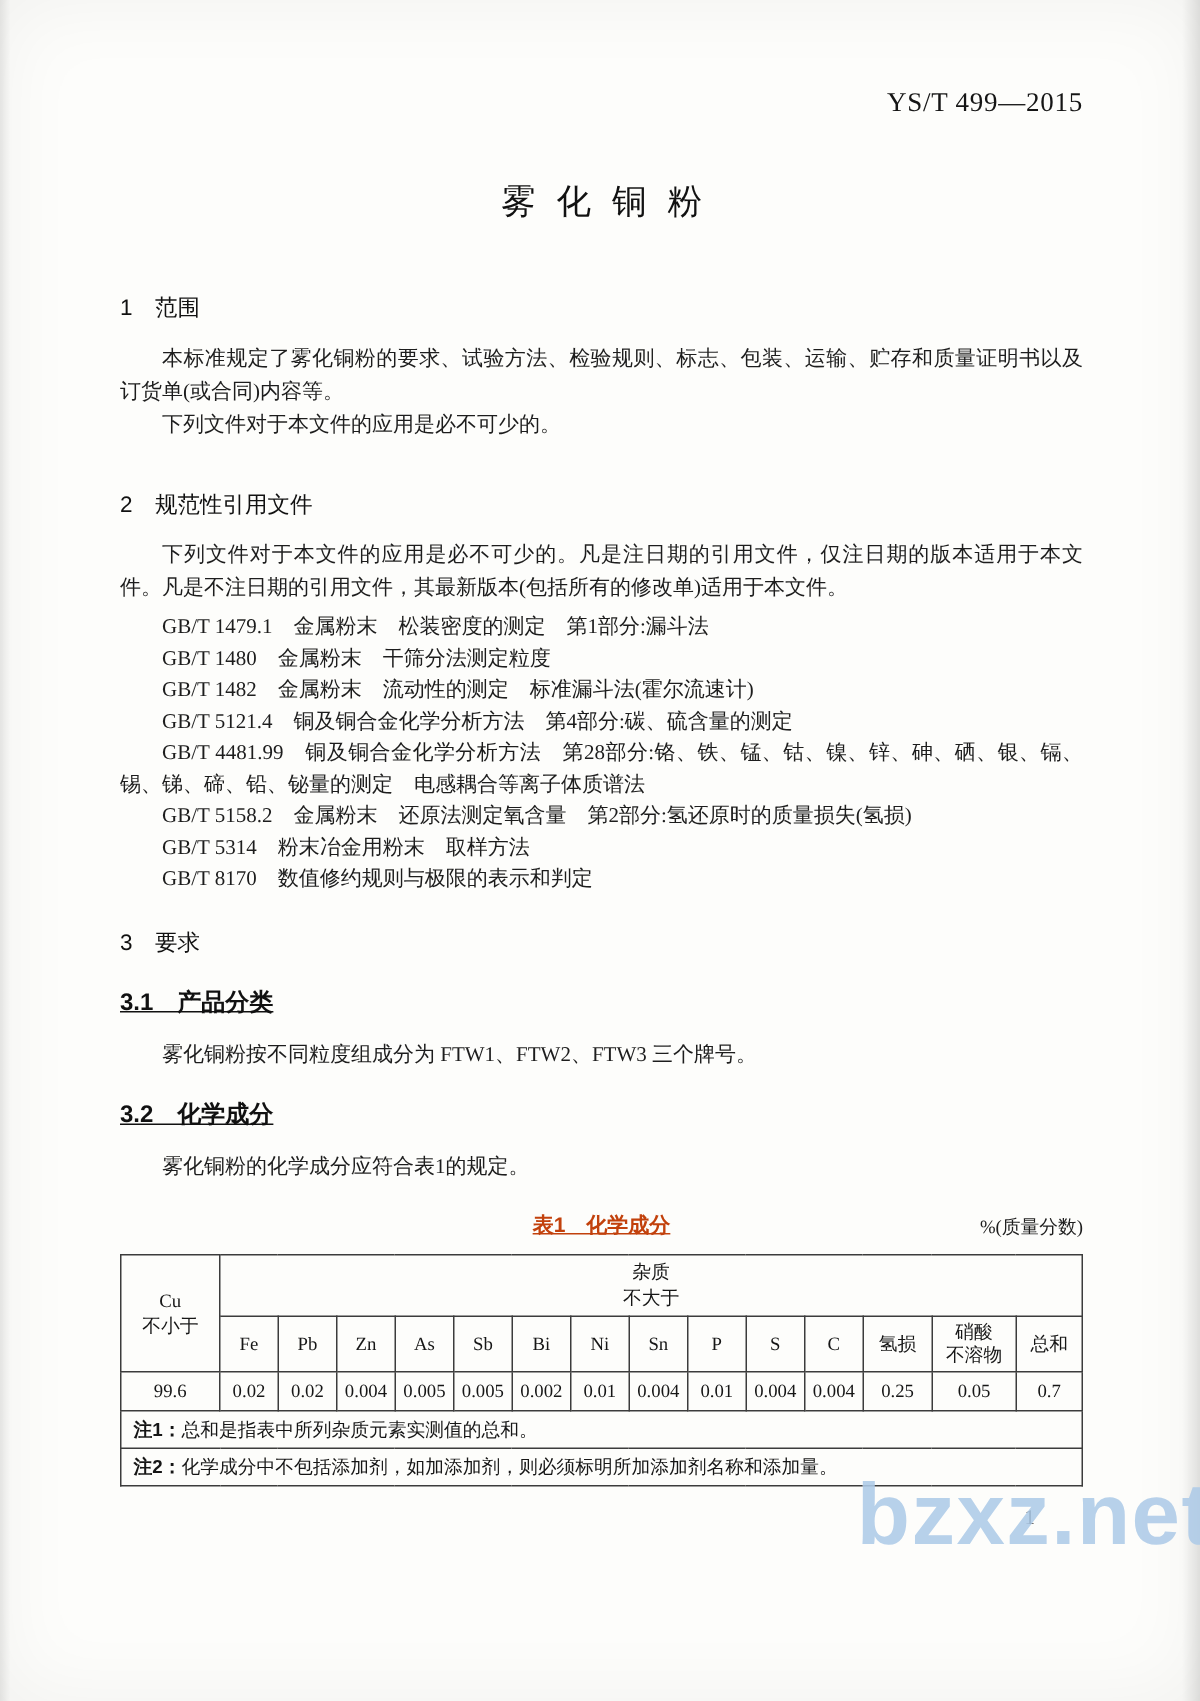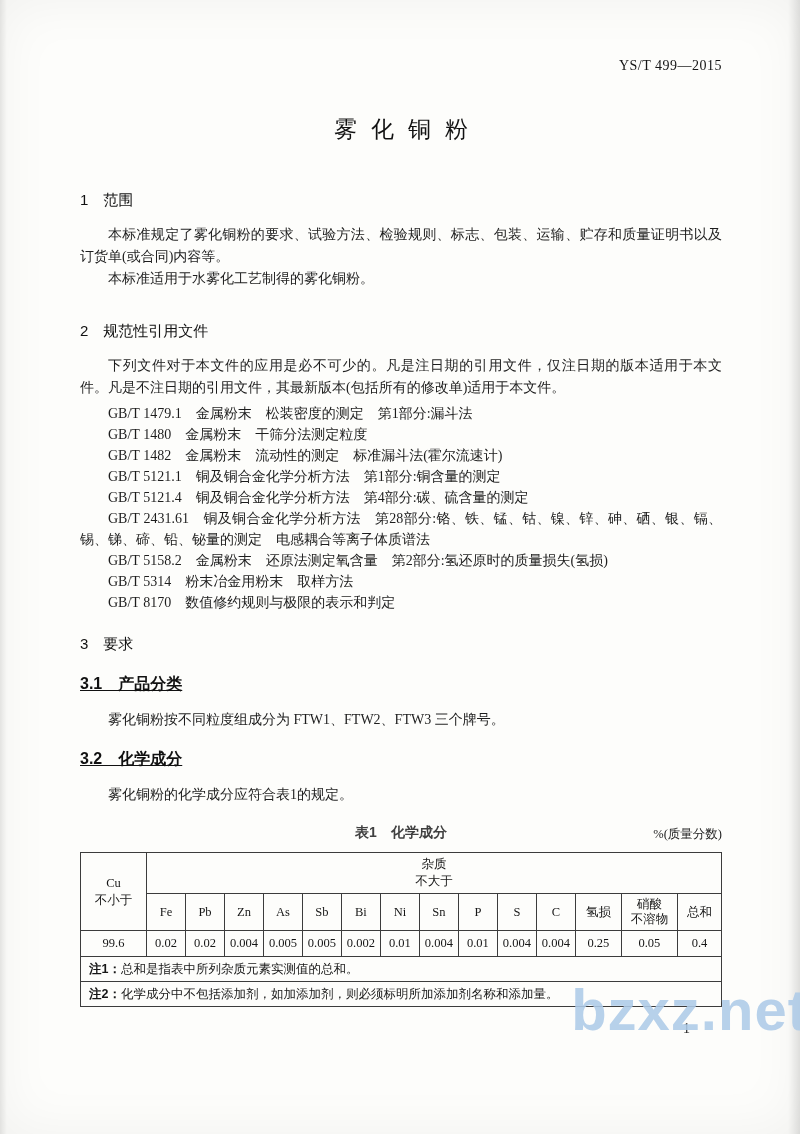--- a/index.html
+++ b/index.html
@@ -23,21 +23,21 @@
   }
   .page::after {
     content:""; position:absolute; top:0; bottom:0; left:0; width:7px;
     background:linear-gradient(to right, rgba(0,0,0,0.08), rgba(0,0,0,0));
     pointer-events:none;
   }
   .content { position:relative; padding:58px 78px 0 80px; }
 
   .std-code {
     text-align:right;
-    font-size:14px;
+    font-size:18px;
     letter-spacing:0.5px;
     color:#151515;
   }
   .doc-title {
     margin-top:40px;
     text-align:center;
     font-family:"Liberation Sans","DejaVu Sans",sans-serif;
     font-weight:normal;
     font-size:23px;
     letter-spacing:14px;
@@ -81,21 +81,22 @@
   .table-caption-row {
     position:relative;
     margin-top:18px;
     height:20px;
   }
   .table-caption {
     text-align:center;
     font-family:"Liberation Sans","DejaVu Sans",sans-serif;
     font-weight:bold;
     font-size:14px;
-    color:#404040;
+    color:#c2410c;
+    text-decoration:underline;
   }
   .unit-label {
     position:absolute;
     right:0; bottom:1px;
     font-size:12.5px;
     font-weight:normal;
     font-family:"Liberation Serif","DejaVu Serif",serif;
     margin-top:48px;
   }
 
@@ -160,31 +161,30 @@
 
 <div class="page">
   <div class="content">
 
     <div class="std-code">YS/T 499—2015</div>
 
     <div class="doc-title">雾化铜粉</div>
 
     <div class="sec-h h-s1">1　范围</div>
     <p class="body-p mt14">本标准规定了雾化铜粉的要求、试验方法、检验规则、标志、包装、运输、贮存和质量证明书以及订货单(或合同)内容等。</p>
-    <p class="body-p">本标准适用于水雾化工艺制得的雾化铜粉。</p>
+    <p class="body-p">下列文件对于本文件的应用是必不可少的。</p>
 
     <div class="sec-h h-s2">2　规范性引用文件</div>
     <p class="body-p mt14">下列文件对于本文件的应用是必不可少的。凡是注日期的引用文件，仅注日期的版本适用于本文件。凡是不注日期的引用文件，其最新版本(包括所有的修改单)适用于本文件。</p>
     <div class="refs">
       <p>GB/T 1479.1　金属粉末　松装密度的测定　第1部分:漏斗法</p>
       <p>GB/T 1480　金属粉末　干筛分法测定粒度</p>
       <p>GB/T 1482　金属粉末　流动性的测定　标准漏斗法(霍尔流速计)</p>
-      <p>GB/T 5121.1　铜及铜合金化学分析方法　第1部分:铜含量的测定</p>
       <p>GB/T 5121.4　铜及铜合金化学分析方法　第4部分:碳、硫含量的测定</p>
-      <p>GB/T 2431.61　铜及铜合金化学分析方法　第28部分:铬、铁、锰、钴、镍、锌、砷、硒、银、镉、锡、锑、碲、铅、铋量的测定　电感耦合等离子体质谱法</p>
+      <p>GB/T 4481.99　铜及铜合金化学分析方法　第28部分:铬、铁、锰、钴、镍、锌、砷、硒、银、镉、锡、锑、碲、铅、铋量的测定　电感耦合等离子体质谱法</p>
       <p>GB/T 5158.2　金属粉末　还原法测定氧含量　第2部分:氢还原时的质量损失(氢损)</p>
       <p>GB/T 5314　粉末冶金用粉末　取样方法</p>
       <p>GB/T 8170　数值修约规则与极限的表示和判定</p>
     </div>
 
     <div class="sec-h h-s3">3　要求</div>
 
     <div class="sub-h h-s31">3.1　产品分类</div>
     <p class="body-p mt14">雾化铜粉按不同粒度组成分为 FTW1、FTW2、FTW3 三个牌号。</p>
 
@@ -250,21 +250,21 @@
           <td>0.005</td>
           <td>0.005</td>
           <td>0.002</td>
           <td>0.01</td>
           <td>0.004</td>
           <td>0.01</td>
           <td>0.004</td>
           <td>0.004</td>
           <td>0.25</td>
           <td>0.05</td>
-          <td>0.4</td>
+          <td>0.7</td>
         </tr>
         <tr class="note-row">
           <td colspan="15">
             <b>注1：</b><span>总和是指表中所列杂质元素实测值的总和。</span>
           </td>
         </tr>
         <tr class="note-row">
           <td colspan="15">
             <b>注2：</b><span>化学成分中不包括添加剂，如加添加剂，则必须标明所加添加剂名称和添加量。</span>
           </td>

